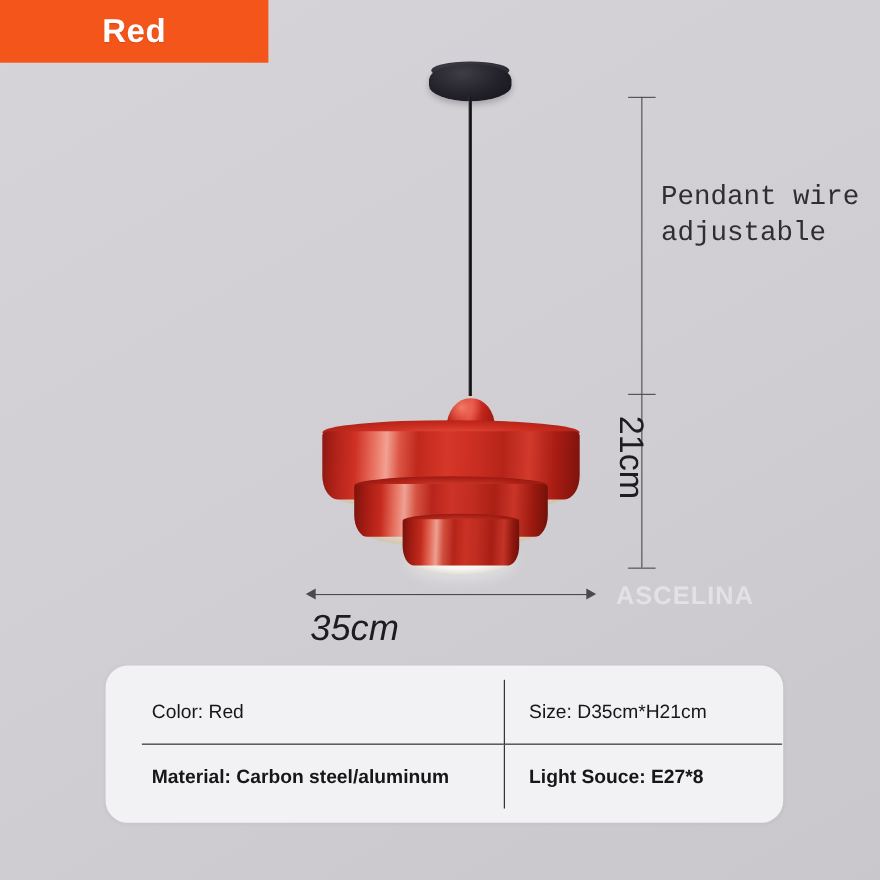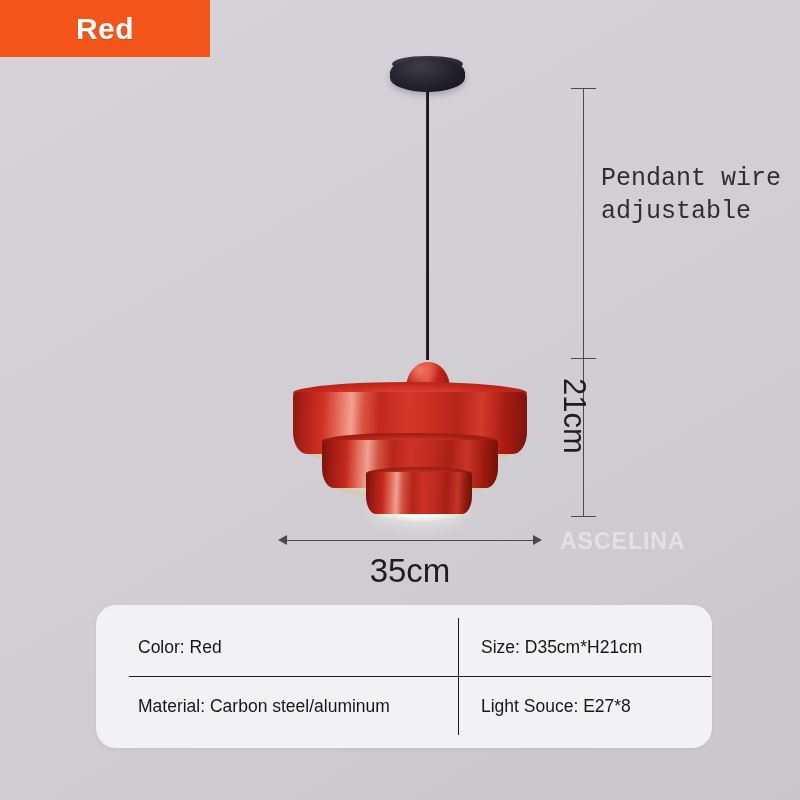--- a/index.html
+++ b/index.html
@@ -18,21 +18,21 @@
     width: 800px;
     height: 800px;
     background: linear-gradient(150deg, #d6d4d8 0%, #d2d0d4 38%, #cfcdd1 62%, #c9c7cb 100%);
   }
 
   
   #color-banner {
     position: absolute;
     left: 0;
     top: 0;
-    width: 210px;
+    width: 244px;
     height: 57px;
     background: #f4551a;
     display: flex;
     align-items: center;
     justify-content: center;
   }
   #color-banner .label {
     color: #ffffff;
     font-size: 30px;
     font-weight: bold;
@@ -305,23 +305,23 @@
   }
   .arrow.a-right {
     left: 533px;
     border-left: 9px solid #4a4a4a;
   }
   #diameter-label {
     position: absolute;
     left: 282px;
     top: 552px;
     width: 256px;
-    text-align: center;
     font-size: 33px;
     color: #1d1d20;
+    font-style: italic;
   }
 
   
   #spec-card {
     position: absolute;
     left: 96px;
     top: 605px;
     width: 616px;
     height: 143px;
     background: #f2f2f4;
@@ -344,21 +344,21 @@
     color: #17171a;
     vertical-align: middle;
     white-space: nowrap;
   }
   #spec-table td.c-left { width: 320px; }
   #spec-table td.c-right {
     width: 230px;
     padding-left: 22px;
     border-left: 1.4px solid #1e1e22;
   }
-  #spec-table tr.divider-above td { border-top: 1.4px solid #1e1e22; }
+  #spec-table tr.divider-above td { border-top: 1.4px solid #1e1e22; font-weight: bold; }
 </style>
 </head>
 <body>
 
 <div id="stage">
 
   <div id="color-banner">
     <span class="label">Red</span>
   </div>
 

